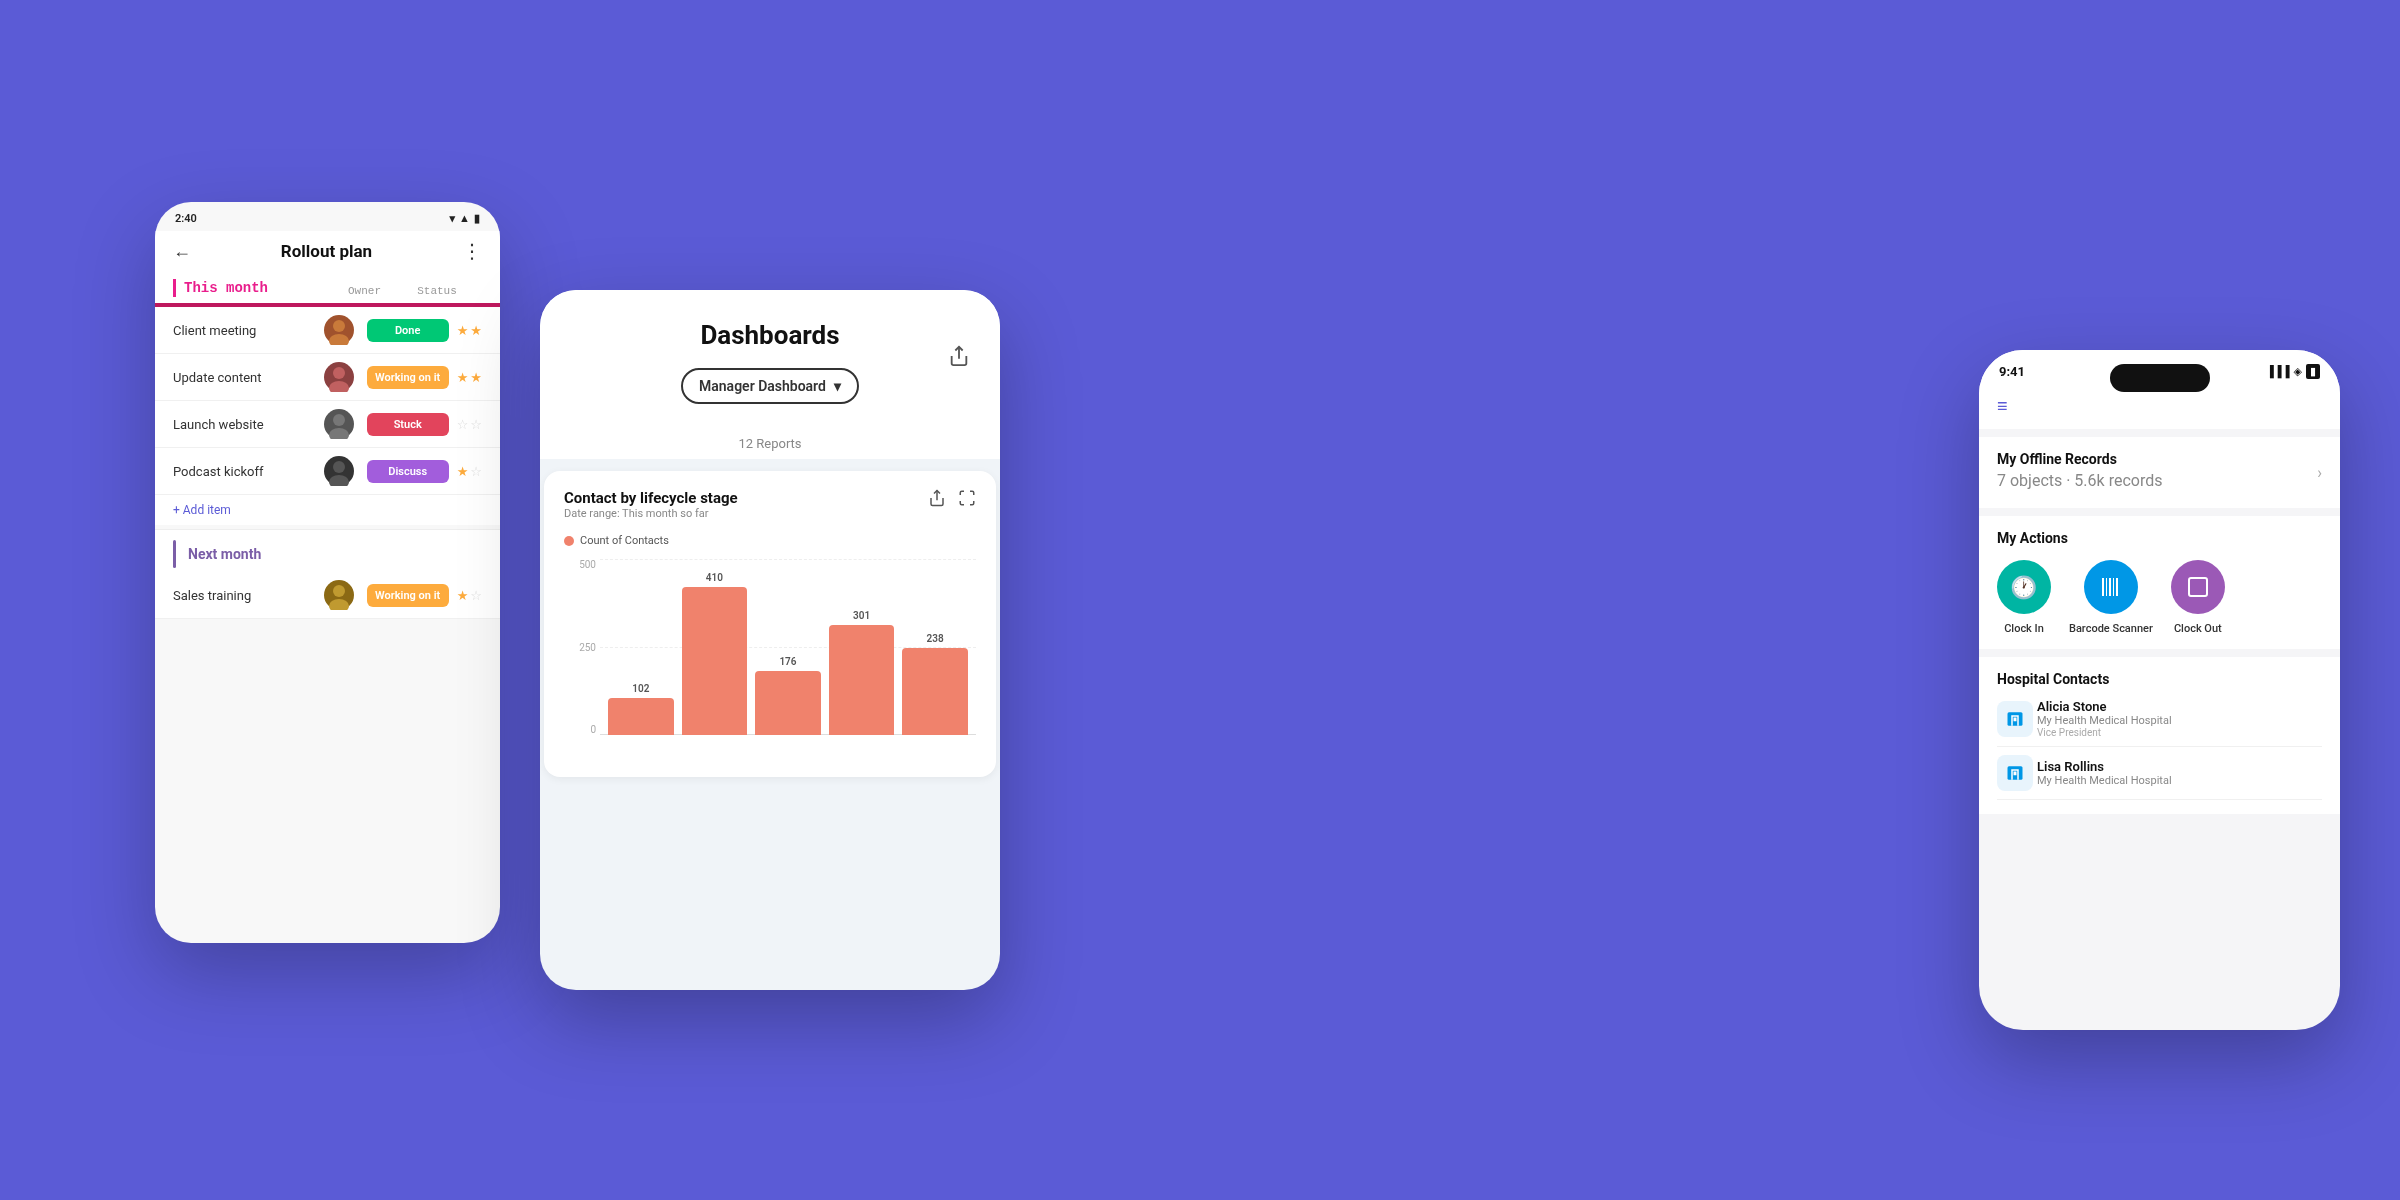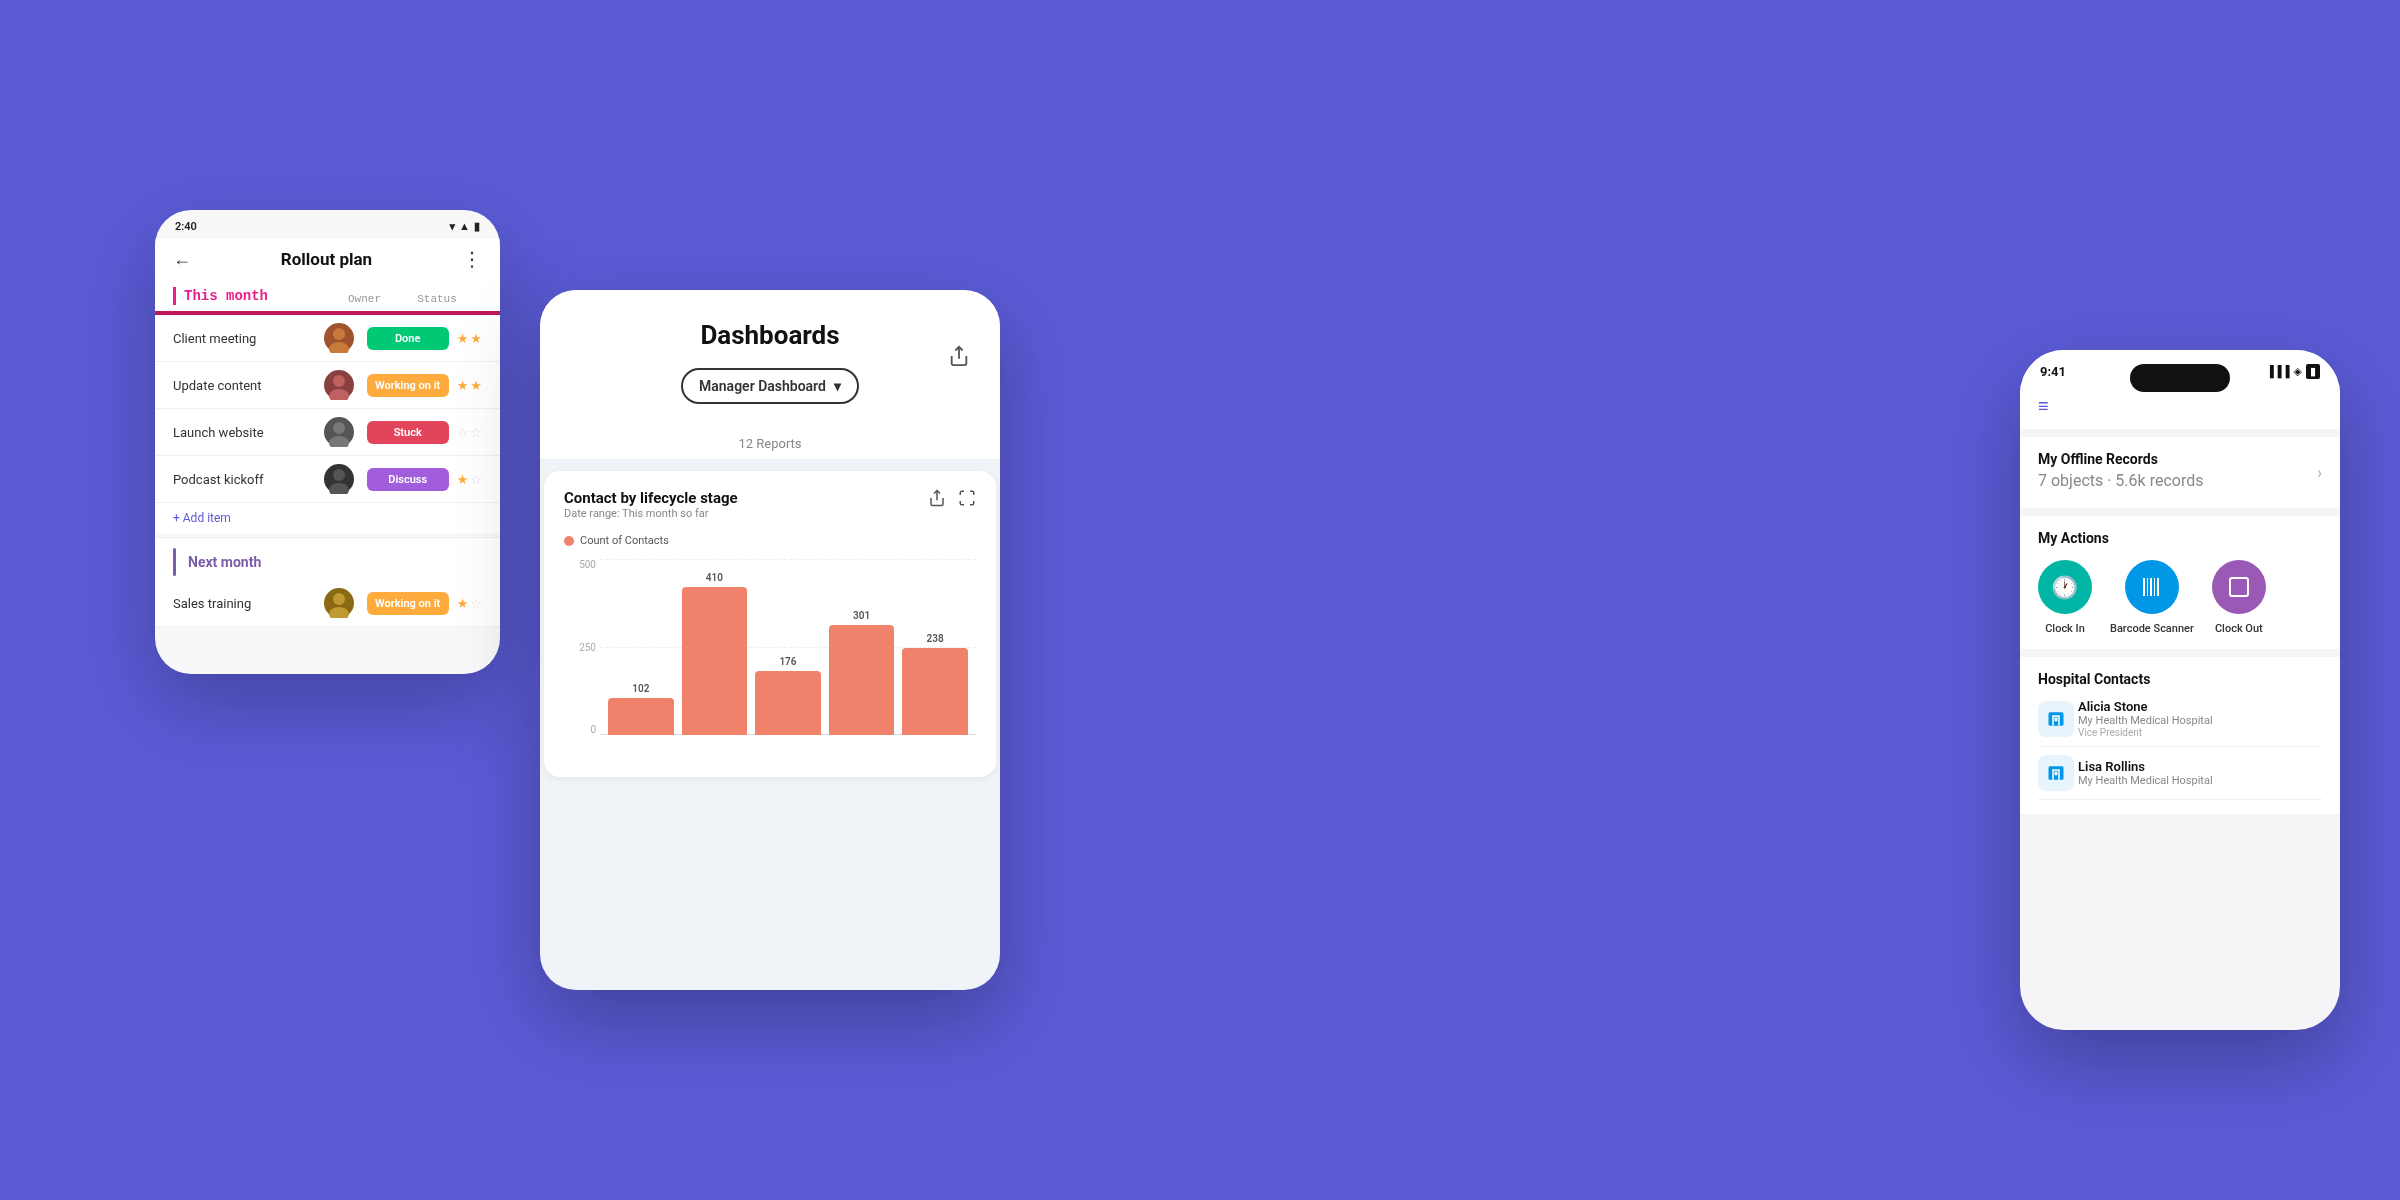--- a/index.html
+++ b/index.html
@@ -9,23 +9,23 @@
       background: #5b5bd6;
       font-family: -apple-system, BlinkMacSystemFont, 'Segoe UI', Roboto, sans-serif;
       overflow: hidden;
       position: relative;
     }
 
     
     .phone1 {
       position: absolute;
       left: 155px;
-      top: 210px;
+      top: 202px;
       width: 345px;
-      height: 464px;
+      height: 741px;
       background: #f8f8f8;
       border-radius: 36px;
       box-shadow: 0 30px 80px rgba(0,0,0,0.25);
       overflow: hidden;
     }
 
     .phone1-inner {
       padding: 0;
       height: 100%;
       display: flex;
@@ -255,21 +255,21 @@
       width: 100%;
       background: #f0826c;
       border-radius: 4px 4px 0 0;
     }
 
     
     .phone3 {
       position: absolute;
       right: 60px;
       top: 350px;
-      width: 320px;
+      width: 361px;
       height: 680px;
       background: #f5f5f7;
       border-radius: 44px;
       box-shadow: 0 30px 80px rgba(0,0,0,0.28);
       overflow: hidden;
     }
 
     .notch {
       position: absolute;
       top: 14px;

